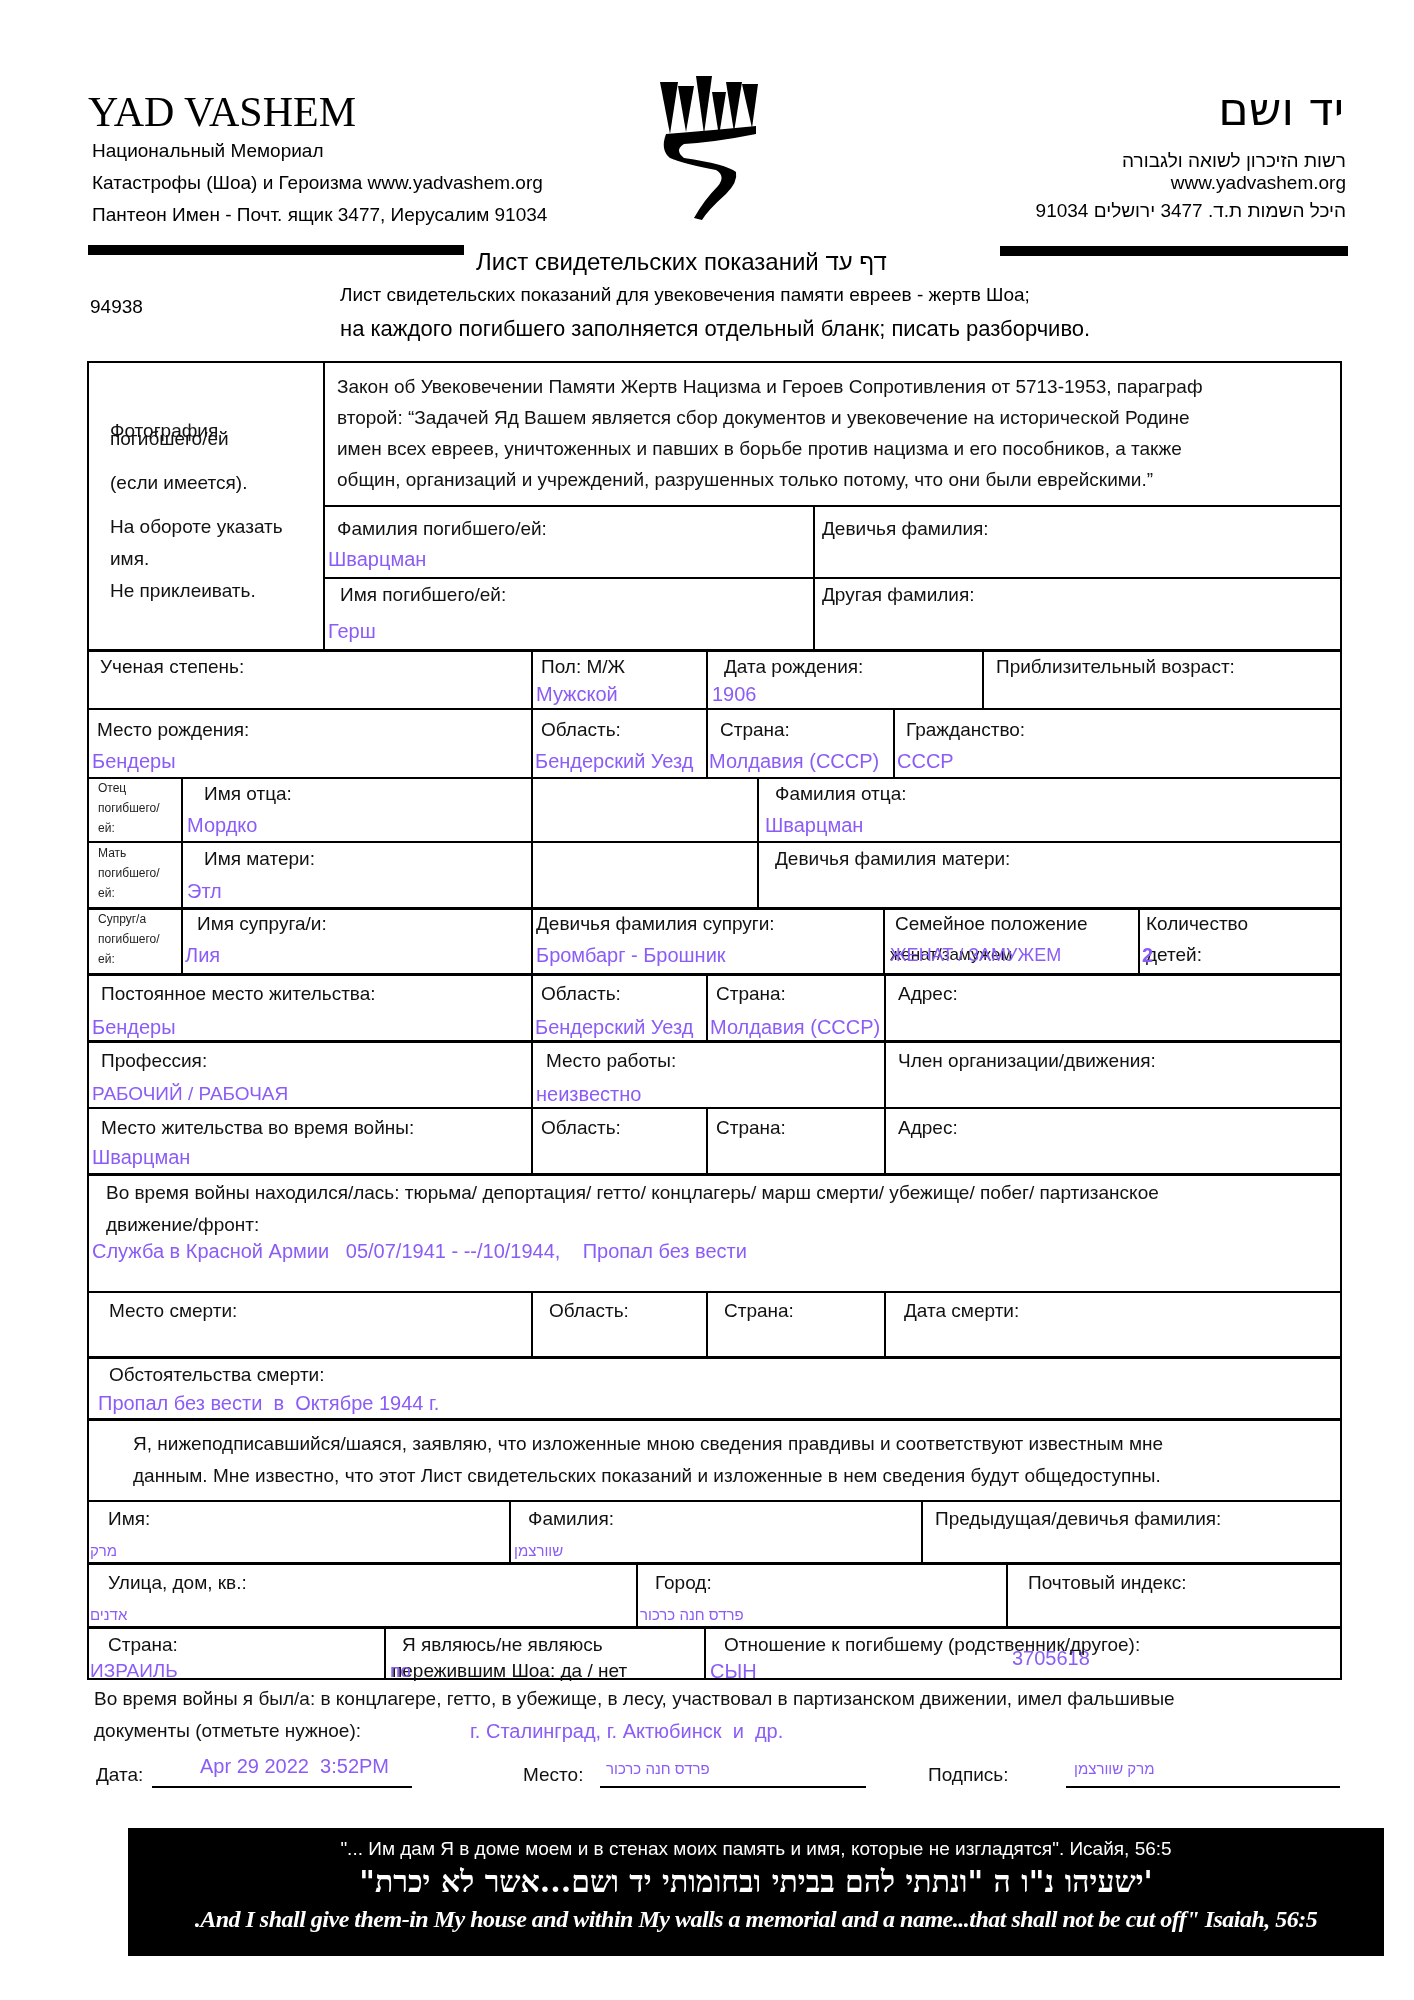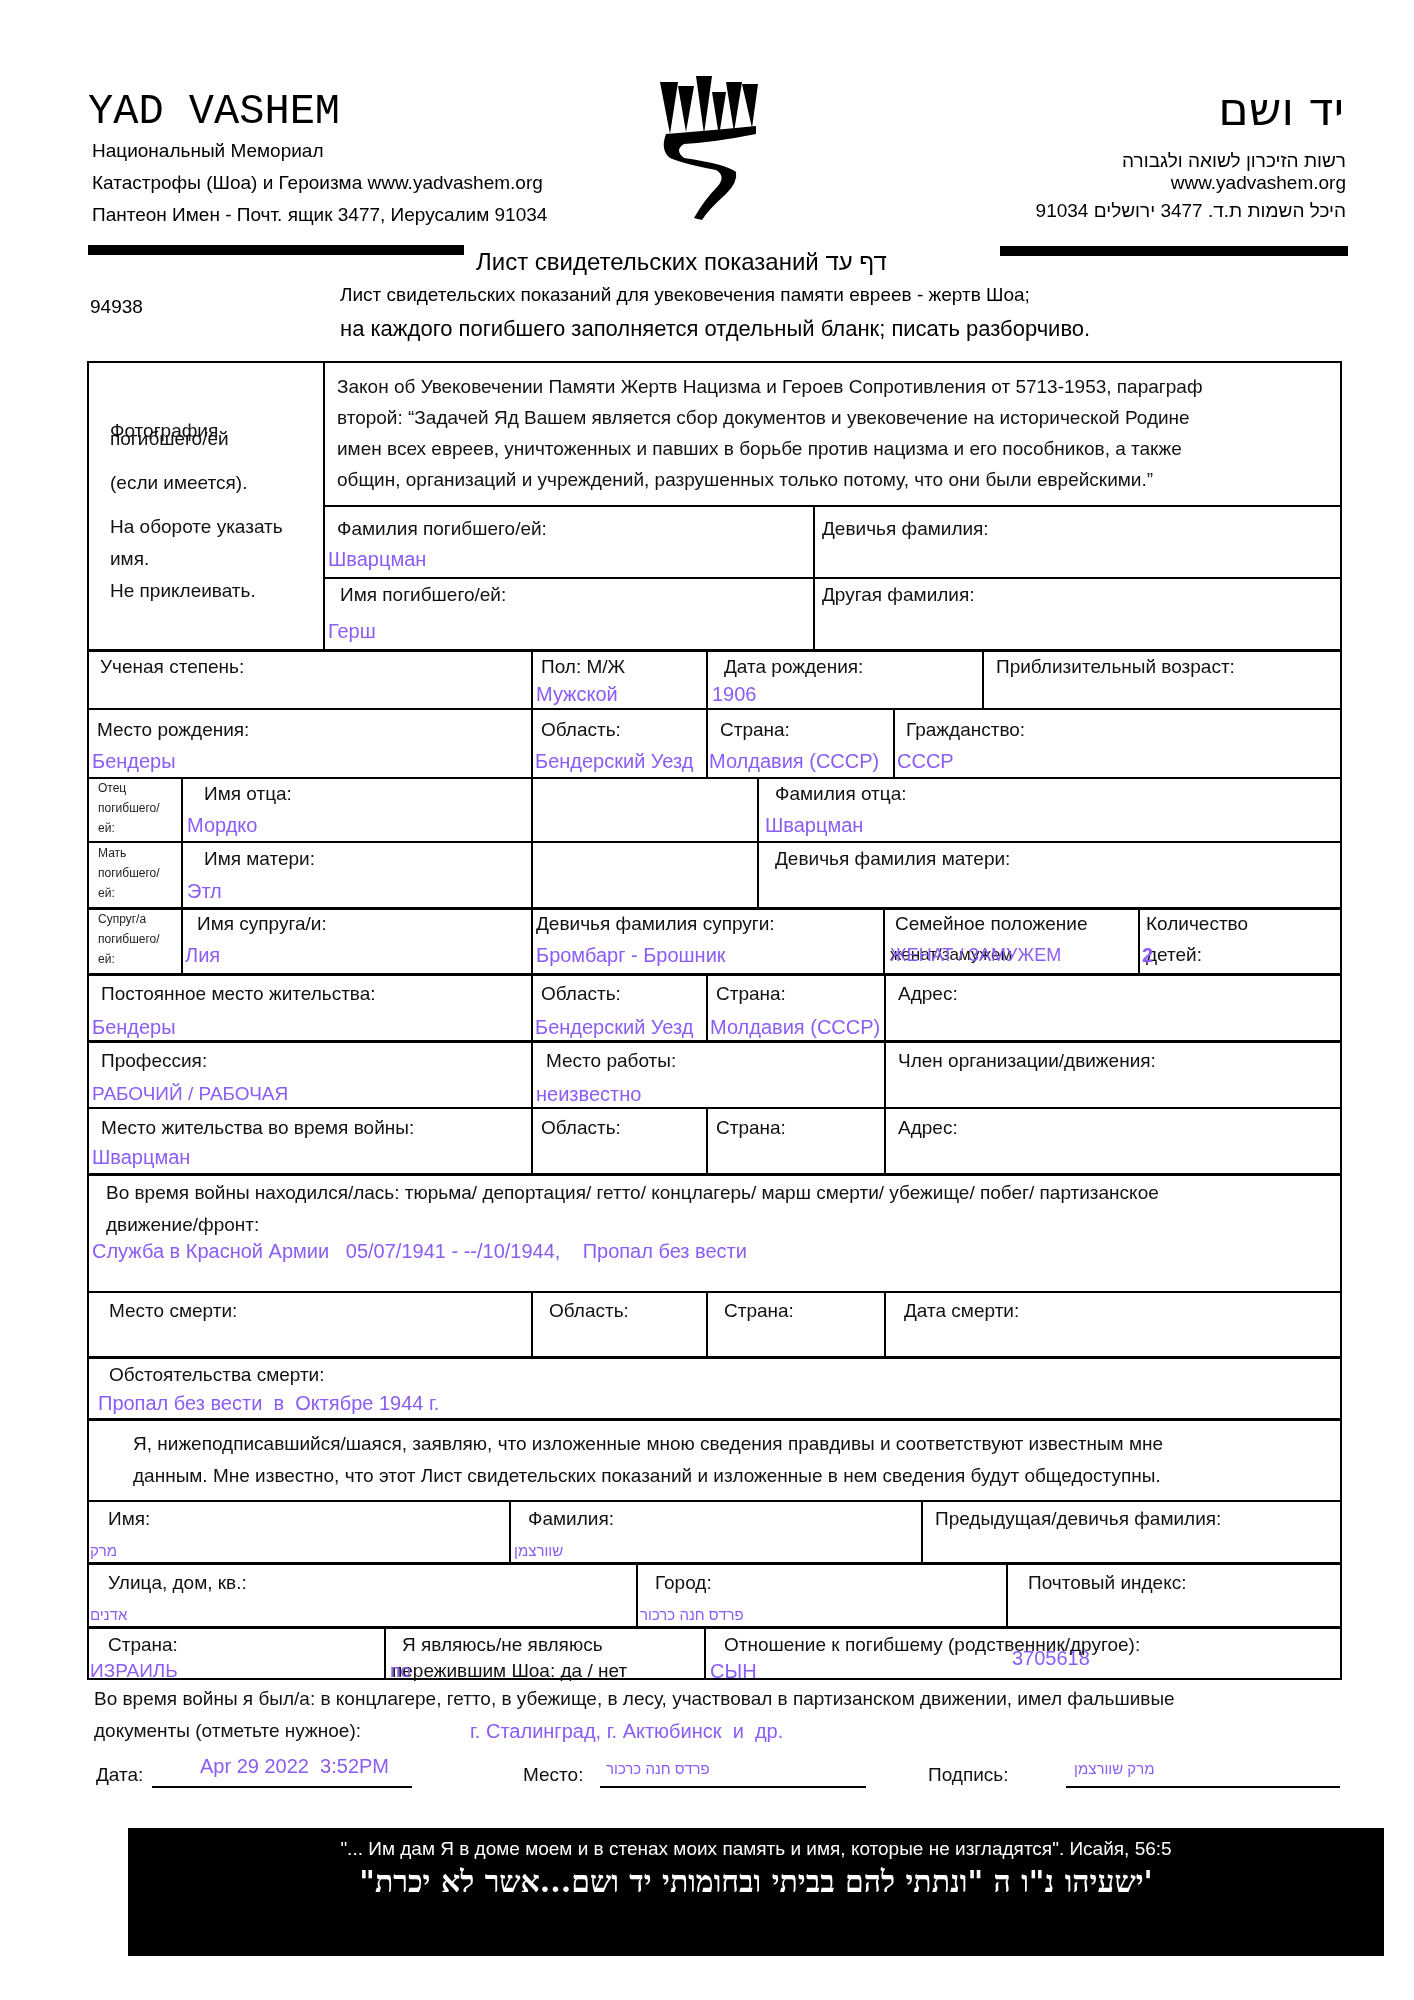--- a/index.html
+++ b/index.html
@@ -9,21 +9,21 @@
   .lbl { position: absolute; font-size: 19px; color: #111; white-space: nowrap; line-height: 22px; }
   .val { position: absolute; font-size: 20px; color: #8b5cf6; white-space: nowrap; line-height: 22px; }
   .small { position: absolute; font-size: 12px; color: #222; line-height: 15px; }
   .heb { direction: rtl; unicode-bidi: embed; }
   .hline { position: absolute; background: #000; height: 2px; }
   .hthick { position: absolute; background: #000; height: 3px; }
   .vline { position: absolute; background: #000; width: 1.5px; }
   .sigline { position: absolute; background: #000; height: 1.5px; }
 
   
-  .yv-title { position: absolute; left: 88px; top: 88px; font-size: 42px; font-weight: normal; letter-spacing: 0px; font-family: Liberation Mono, monospace; }
+  .yv-title { position: absolute; left: 88px; top: 88px; font-size: 42px; font-weight: normal; letter-spacing: 0px; font-family: Liberation Serif, serif; }
   .hdr-ru { position: absolute; left: 92px; font-size: 19px; white-space: nowrap; }
   .hdr-he-title { position: absolute; right: 70px; top: 82px; font-size: 46px; font-family: "DejaVu Sans", sans-serif; }
   .hdr-he { position: absolute; right: 68px; font-size: 19px; white-space: nowrap; }
   .form-title { position: absolute; left: 476px; top: 232px; font-size: 24px; white-space: nowrap; margin-top: 16px; }
   .bar-left { position: absolute; left: 88px; top: 245px; width: 376px; height: 10px; background: #000; }
   .bar-right { position: absolute; left: 1000px; top: 246px; width: 348px; height: 10px; background: #000; }
 
   
   .quote-box { position: absolute; left: 128px; top: 1828px; width: 1256px; height: 128px; background: #000; color: #fff; }
   .q1 { position: absolute; left: 0; width: 100%; top: 10px; text-align: center; font-size: 19px; white-space: nowrap; }
@@ -355,13 +355,14 @@
   <div>
     <div class="lbl" style="left:928px;top:1764px">Подпись:</div>
     <div class="val heb" style="left:1074px;top:1758px;font-size:15px">מרק שוורצמן</div>
     <div class="sigline" style="left:1066px;top:1786px;width:274px"></div>
   </div>
 </div>
 
 <div class="quote-box">
   <div class="q1">"... Им дам Я в доме моем и в стенах моих память и имя, которые не изгладятся". Исайя, 56:5</div>
   <div class="q2 heb">'ישעיהו נ"ו ה  "ונתתי להם בביתי ובחומותי יד ושם...אשר לא יכרת"</div>
+  <div class="q3">.And I shall give them-in My house and within My walls a memorial and a name...that shall not be cut off" Isaiah, 56:5</div>
 </div>
 
 </body></html>

